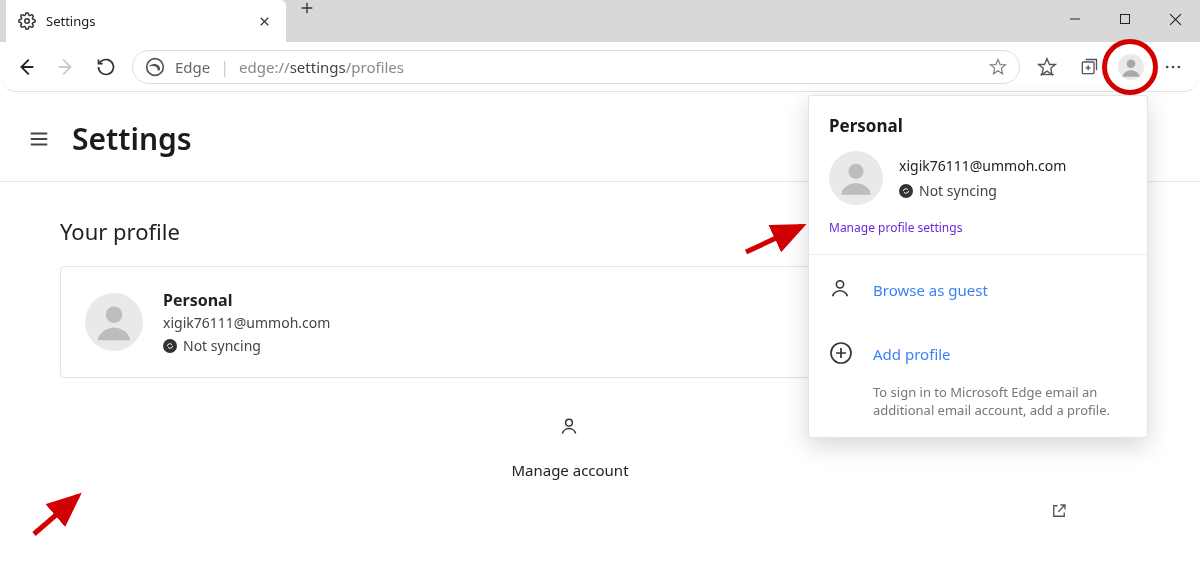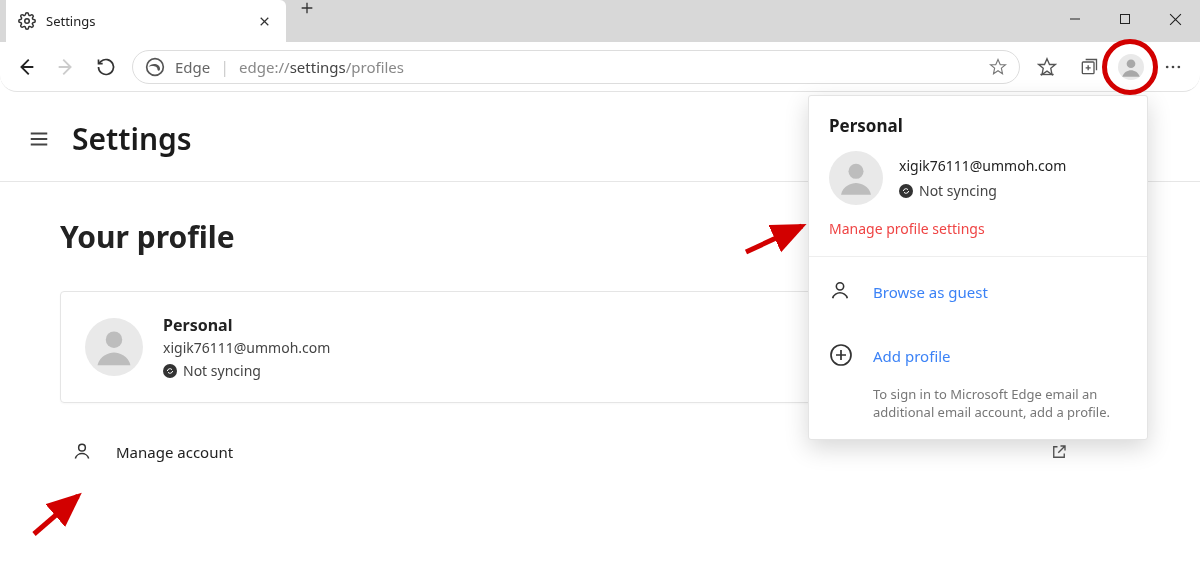--- a/index.html
+++ b/index.html
@@ -29,43 +29,43 @@
   .addrbar .spacer { flex: 1; }
   .tool-icon { width: 42px; height: 40px; display: flex; align-items: center; justify-content: center; color: #555; }
   .profile-ring { position: absolute; right: 42px; top: -3px; width: 56px; height: 56px; border: 5px solid #d20000; border-radius: 50%; pointer-events: none; z-index: 40; }
 
   
   .content-header { display: flex; align-items: center; gap: 22px; padding: 26px 28px 22px; border-bottom: 1px solid #e6e6e6; }
   .hamburger { width: 22px; height: 22px; color: #444; }
   .page-title { font-size: 30px; font-weight: 600; color: #1b1b1b; }
 
   .main { padding: 34px 0 0 60px; width: 1080px; }
-  .section-title { font-size: 30px; font-weight: 700; color: #222; margin-bottom: 34px; }
+  .section-title { font-size: 22px; font-weight: 400; color: #222; margin-bottom: 20px; }
   .profile-card { border: 1px solid #e5e5e5; border-radius: 4px; padding: 22px 24px; display: flex; align-items: center; gap: 20px; margin-bottom: 24px; box-shadow: 0 1px 2px rgba(0,0,0,0.03); }
   .avatar-lg { width: 58px; height: 58px; border-radius: 50%; background: #e9e9e9; display:flex; align-items:center; justify-content:center; }
   .profile-name { font-size: 16px; font-weight: 700; color: #222; margin-bottom: 2px; }
   .profile-email { font-size: 14px; color: #444; margin-bottom: 4px; }
   .sync-row { font-size: 14px; color: #444; display:flex; align-items:center; gap:6px; }
   .sync-dot { width: 14px; height: 14px; border-radius: 50%; background:#333; display:inline-flex; align-items:center; justify-content:center; }
 
-  .menu-row { display: flex; align-items: center; gap: 22px; padding: 14px 12px; font-size: 15px; color: #222; position: relative; }
+  .menu-row { display: flex; align-items: center; gap: 22px; padding: 14px 12px; font-size: 15px; color: #222; position: relative; flex-direction: column; }
   .menu-row .icon { width: 22px; height: 22px; color:#333; }
   .menu-row .chev { margin-left: auto; color:#666; }
   .ext-icon { margin-left: auto; color:#555; }
 
   
   .popup { position: absolute; right: 52px; top: 95px; width: 340px; background: #fff; border: 1px solid #e4e4e4; box-shadow: 0 8px 24px rgba(0,0,0,0.16); border-radius: 3px; z-index: 30; }
   .popup-section { padding: 18px 20px; }
   .popup-divider { border-top: 1px solid #eee; }
   .popup-title { font-size: 17px; font-weight: 700; color: #1b1b1b; margin-bottom: 14px; }
   .popup-profile { display: flex; align-items: center; gap: 16px; margin-bottom: 14px; }
   .avatar-md { width: 54px; height: 54px; border-radius: 50%; background:#e9e9e9; display:flex; align-items:center; justify-content:center; }
   .popup-email { font-size: 14px; color: #222; margin-bottom: 6px; }
   .popup-sync { font-size: 14px; color:#444; display:flex; align-items:center; gap:6px; }
-  .manage-link { color: #ef4444; font-size: 14px; cursor: pointer; }
+  .manage-link { color: #6d28d9; font-size: 12px; cursor: pointer; }
   .popup-row { display: flex; align-items: center; gap: 18px; font-size: 15px; color:#3b82f6; padding: 4px 0; text-align: right; }
   .popup-row .icon { width:26px; height:26px; color:#333; }
   .popup-desc { font-size: 13px; color: #777; margin-top: 12px; margin-left: 44px; line-height: 1.4; }
 
   
   .arrow { position: absolute; z-index: 50; pointer-events: none; }
   svg { display:block; }
 </style>
 </head>
 <body>

